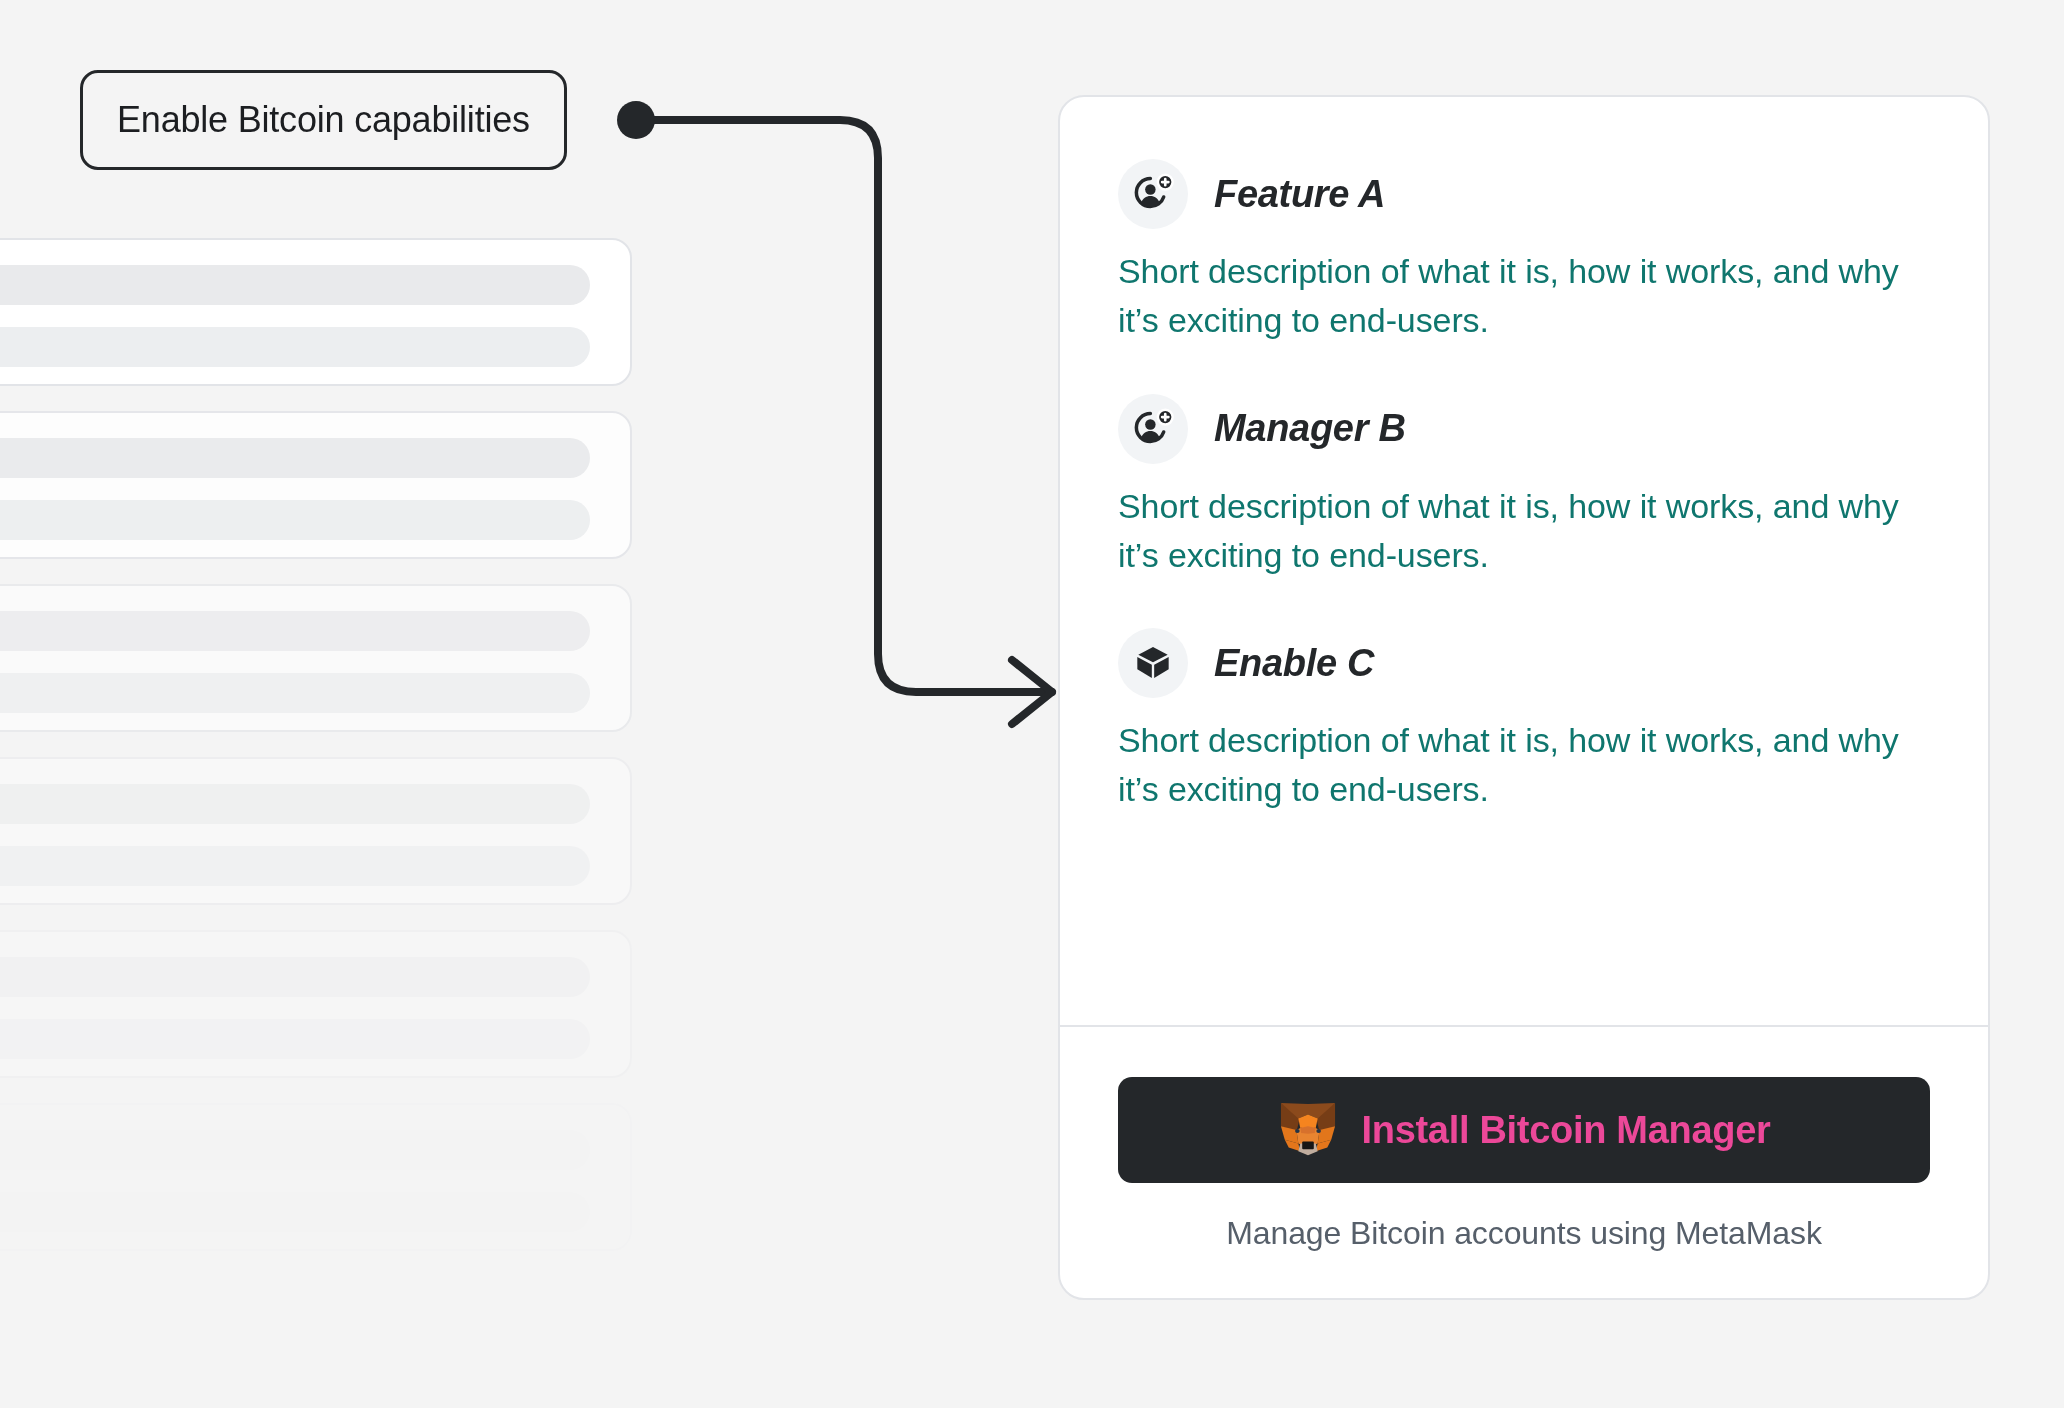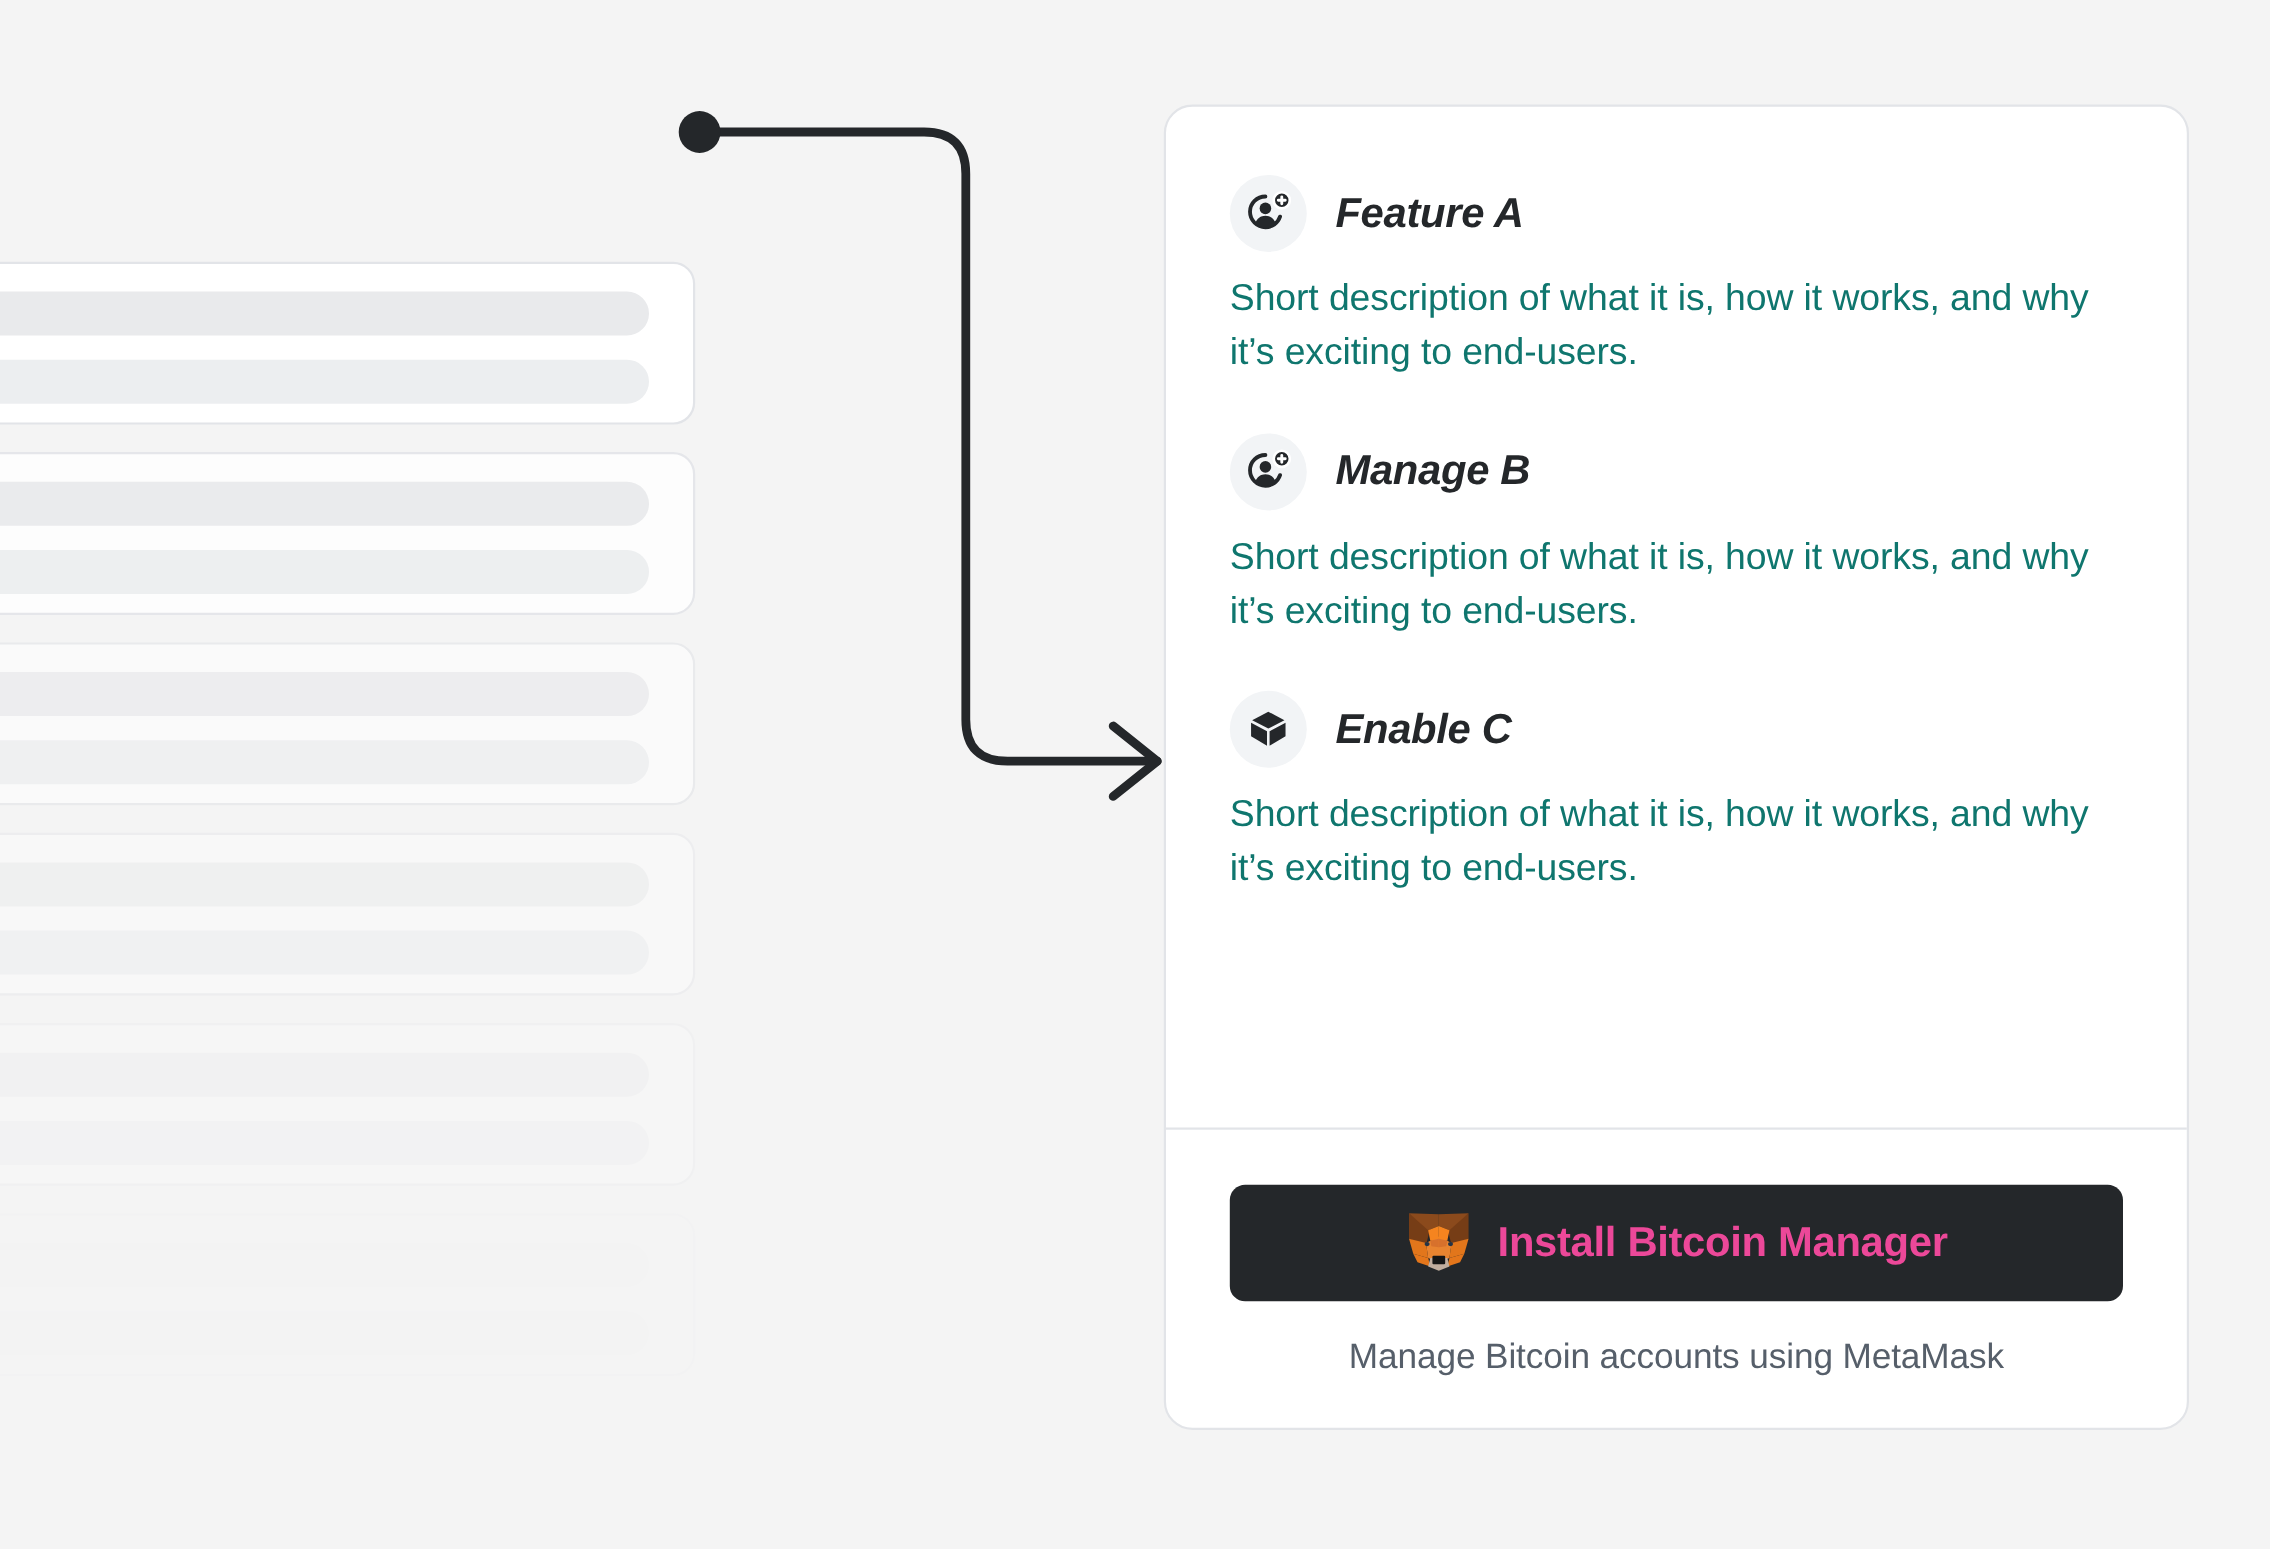--- a/index.html
+++ b/index.html
@@ -215,20 +215,23 @@
       <div class="skeleton-bar short"></div>
     </div>
   </div>
 
   <svg id="connector" viewBox="0 0 2064 1408" width="2064" height="1408">
     <path d="M 636 120 L 840 120 Q 878 120 878 158 L 878 654 Q 878 692 916 692 L 1052 692" fill="none" stroke="#24272a" stroke-width="8" stroke-linecap="round" stroke-linejoin="round"></path>
     <path d="M 1012 660 L 1052 692 L 1012 724" fill="none" stroke="#24272a" stroke-width="8" stroke-linecap="round" stroke-linejoin="round"></path>
     <circle cx="636" cy="120" r="19" fill="#24272a"></circle>
   </svg>
 
+  <div id="callout-label">
+    <span class="txt">Enable Bitcoin capabilities</span>
+  </div>
 
   <div id="feature-card">
 
     <div id="feature-list">
 
       <div class="feature-item">
         <div class="feature-head">
           <span class="feature-icon">
             <svg width="42" height="42" viewBox="0 0 24 24" fill="none">
               <path d="M10.5 3.2a8 8 0 1 0 0 16 8 8 0 0 0 7.6-5.5" stroke="#24272a" stroke-width="2" stroke-linecap="round" fill="none"></path>
@@ -247,21 +250,21 @@
         <div class="feature-head">
           <span class="feature-icon">
             <svg width="42" height="42" viewBox="0 0 24 24" fill="none">
               <path d="M10.5 3.2a8 8 0 1 0 0 16 8 8 0 0 0 7.6-5.5" stroke="#24272a" stroke-width="2" stroke-linecap="round" fill="none"></path>
               <circle cx="10.5" cy="9.4" r="3" fill="#24272a"></circle>
               <path d="M5.1 17.2c1-2.6 3-4 5.4-4s4.4 1.4 5.4 4a7.95 7.95 0 0 1-10.8 0Z" fill="#24272a"></path>
               <circle cx="19" cy="5.2" r="4.2" fill="#24272a" stroke="#ffffff" stroke-width="1.4"></circle>
               <path d="M19 3.4v3.6M17.2 5.2h3.6" stroke="#ffffff" stroke-width="1.5" stroke-linecap="round"></path>
             </svg>
           </span>
-          <span class="feature-title">Manage B</span>
+          <span class="feature-title">Manager B</span>
         </div>
         <p class="feature-desc">Short description of what it is, how it works, and why it’s exciting to end-users.</p>
       </div>
 
       <div class="feature-item">
         <div class="feature-head">
           <span class="feature-icon">
             <svg width="40" height="40" viewBox="0 0 24 24" fill="none">
               <path d="M12 2.4 3.2 7.0 12 11.6 20.8 7.0 12 2.4Z" fill="#24272a"></path>
               <path d="M2.6 8.4v7.4L11.3 21V13.1L2.6 8.4Z" fill="#24272a"></path>

